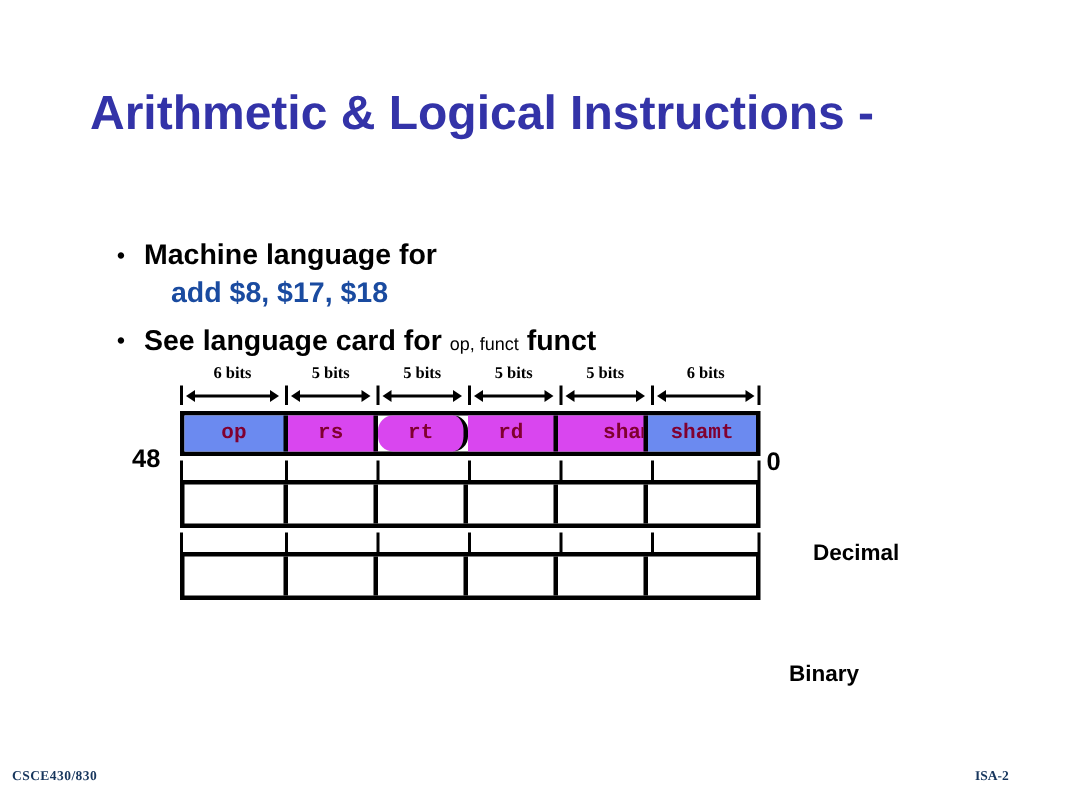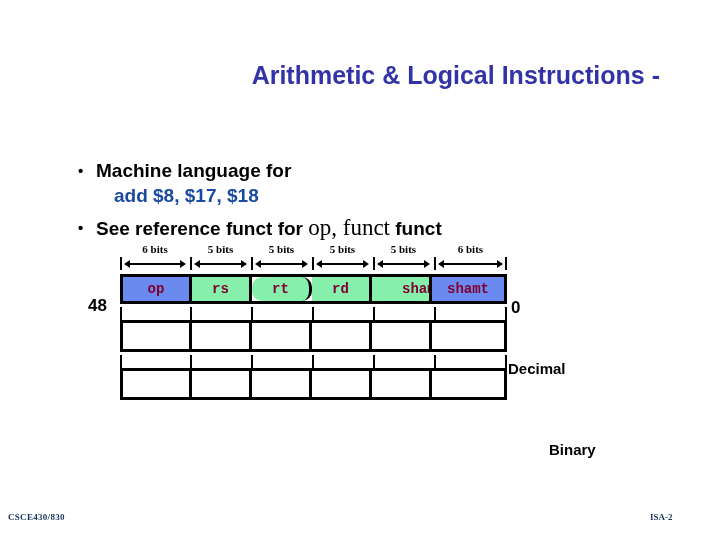--- a/index.html
+++ b/index.html
@@ -15,24 +15,24 @@
     font-family: "Liberation Sans", sans-serif;
     color: #000000;
   }
 
   
   #slide-title {
     position: absolute;
     left: 60px;
     top: 60px;
     width: 600px;
-    text-align: right;
+    text-align: left;
     color: #3333a8;
     font-weight: bold;
-    font-size: 25px;
+    font-size: 32px;
     line-height: 31px;
     letter-spacing: 0px;
   }
 
   
   #bullet-list {
     position: absolute;
     left: 78px;
     top: 158px;
     width: 560px;
@@ -53,23 +53,23 @@
   }
   .bullet-text { flex: 1 1 auto; }
   .sub-line {
     margin-left: 36px;
     color: #1a4ba0;
     font-weight: bold;
     font-size: 19px;
     line-height: 25px;
   }
   .mono-inline {
-    font-family: Liberation Serif, serif;
+    font-family: Liberation Sans, sans-serif;
     font-weight: normal;
-    font-size: 23px;
+    font-size: 12px;
   }
   #bullet-2 { margin-top: 7px; }
 
   
   #diagram {
     position: absolute;
     left: 120px;
     top: 244px;
     width: 387px;
   }
@@ -155,21 +155,21 @@
     justify-content: center;
     font-family: "Liberation Mono", "DejaVu Sans Mono", monospace;
     font-weight: bold;
     font-size: 14px;
     color: #800030;
     overflow: hidden;
     white-space: nowrap;
   }
   .field-cell:last-child { border-right: none; }
   .fill-blue { background: #6b8af0; }
-  .fill-yellow { background: #86efac; }
+  .fill-yellow { background: #d946ef; }
 
   
   #label-31 {
     position: absolute;
     left: 88px;
     top: 296px;
     font-size: 17px;
     font-weight: bold;
     color: #000000;
   }
@@ -222,22 +222,22 @@
     box-sizing: border-box;
   }
   .empty-cell:last-child { border-right: none; }
 
   .row-label {
     position: absolute;
     font-size: 15px;
     font-weight: bold;
     color: #000000;
   }
-  #label-decimal { left: 508px; top: 360px; }
-  #label-binary  { left: 526px; top: 441px; margin-left: 23px; }
+  #label-decimal { left: 542px; top: 360px; }
+  #label-binary  { left: 526px; top: 441px; }
 
   
   #footer-left {
     position: absolute;
     left: 8px;
     top: 512px;
     font-family: "Liberation Serif", serif;
     font-size: 9px;
     font-weight: bold;
     color: #17365d;
@@ -266,21 +266,21 @@
     <div class="bullet-row">
       <span class="bullet-mark">•</span>
       <span class="bullet-text">Machine language for</span>
     </div>
     <div class="sub-line">add $8, $17, $18</div>
   </div>
 
   <div id="bullet-2">
     <div class="bullet-row">
       <span class="bullet-mark">•</span>
-      <span class="bullet-text"><span>See reference funct for </span><span class="mono-inline">op, funct</span><span> funct</span></span>
+      <span class="bullet-text"><span>See language card for </span><span class="mono-inline">op, funct</span><span> funct</span></span>
     </div>
   </div>
 
 </div>
 
 <div id="diagram">
 
   <div class="bits-row" id="bits-row">
       <div class="bits-cell" style="width: 18.09%;">
         <div class="bits-label">6 bits</div>

